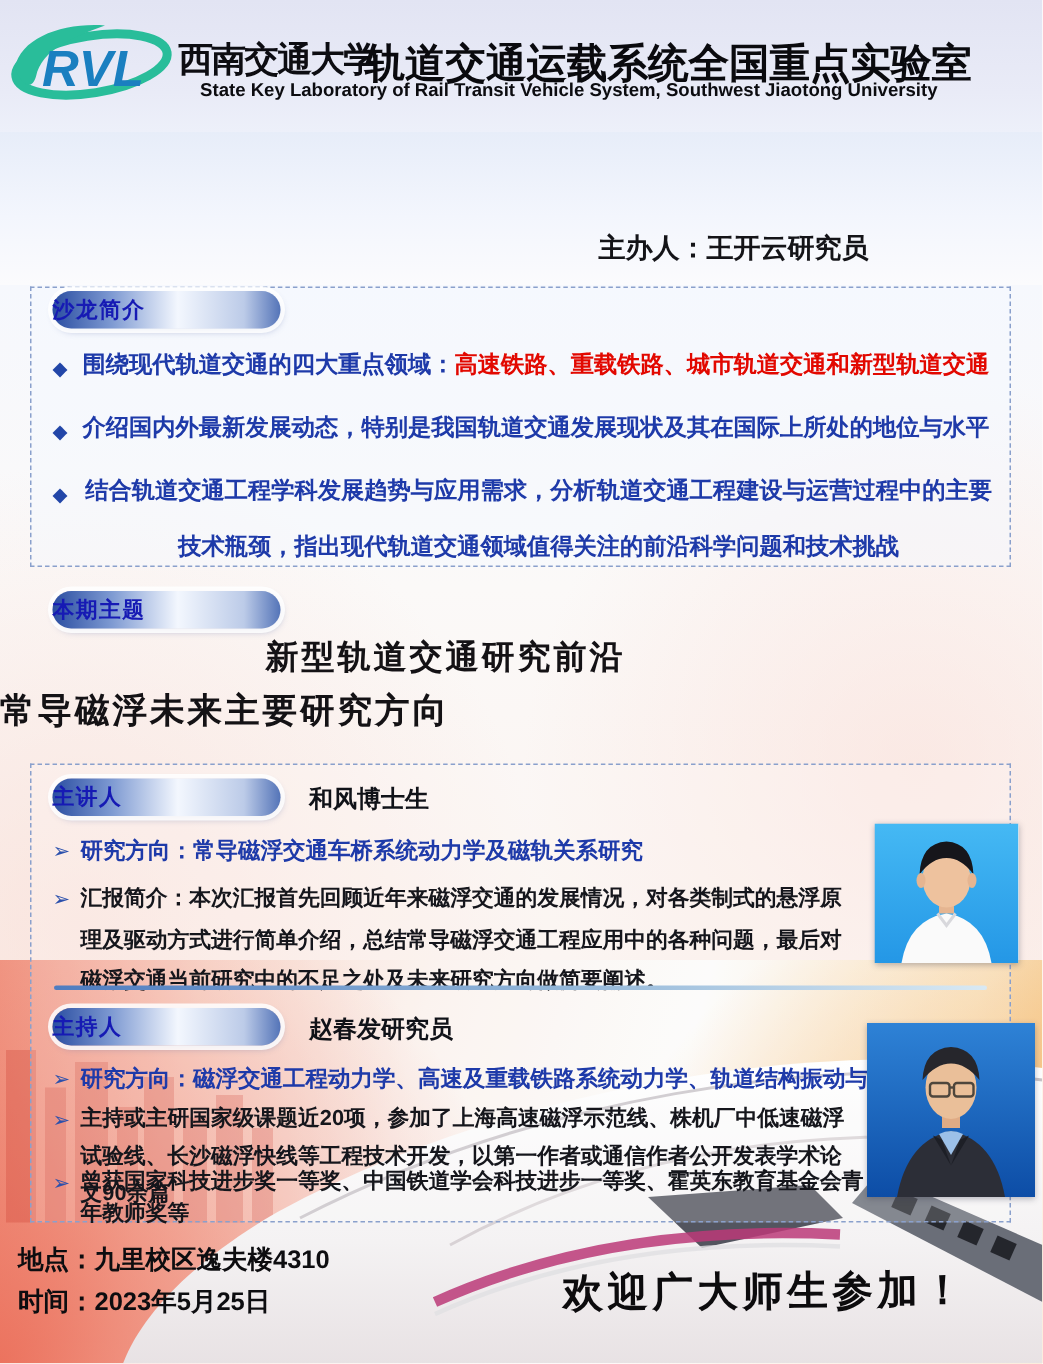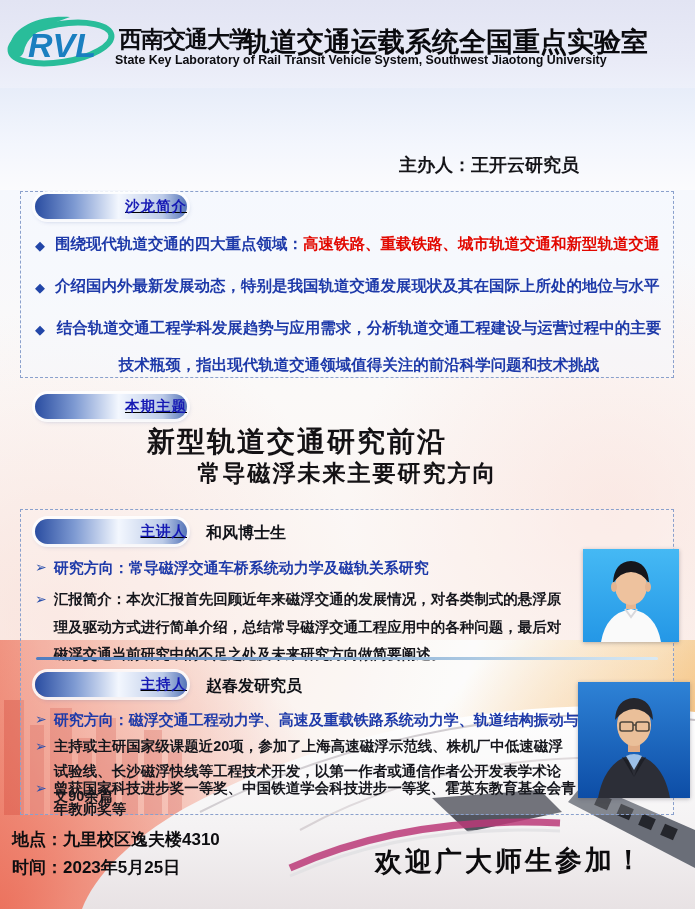--- a/index.html
+++ b/index.html
@@ -26,56 +26,56 @@
       linear-gradient(105deg,#f2a18f 0%,#f8d6c9 18%,#faf1ec 38%,#fcfbfa 62%,#f8e5c6 86%,#f5ca90 100%);
     z-index:0;}
   .train-svg{position:absolute;left:0;top:690px;z-index:1;}
   
   .logo-svg{position:absolute;left:6px;top:13px;z-index:3;}
   .uni-calligraphy{position:absolute;left:119px;top:24px;width:120px;
     font-family:"DejaVu Serif","Liberation Serif",serif;font-weight:bold;
     font-size:23px;color:#0d0d12;z-index:3;letter-spacing:-1px;white-space:nowrap;}
   .lab-cn{position:absolute;left:243px;top:24px;font-size:27px;font-weight:900;color:#0a0a0e;
     letter-spacing:0px;z-index:3;white-space:nowrap;}
-  .lab-en{position:absolute;left:115px;top:53px;width:510px;text-align:left;
+  .lab-en{position:absolute;left:115px;top:53px;width:510px;text-align:right;
     font-size:12.4px;font-weight:bold;color:#0c0c10;z-index:3;white-space:nowrap;}
   
   .main-title{position:absolute;left:0;top:96px;width:695px;text-align:center;
     font-family:"DejaVu Serif","Liberation Serif",serif;
     font-size:35px;font-weight:900;color:#0c0b0d;letter-spacing:7px;z-index:3;}
   .host-line{position:absolute;right:116px;top:153px;font-size:18px;font-weight:bold;
     color:#141418;z-index:3;}
   
   .intro-box{position:absolute;left:20px;top:191px;width:654px;height:187px;
     border:1.5px dashed #8aa0cc;background:rgba(243,248,255,0.45);z-index:2;}
   .people-box{position:absolute;left:20px;top:509px;width:654px;height:306px;
     border:1.5px dashed #8aa0cc;background:rgba(255,255,255,0.18);z-index:2;}
   
   .badge{position:absolute;width:152px;height:25px;border-radius:14px;
     background:linear-gradient(90deg,#2a4da1 0%,#7e9ad2 26%,#f3f7fe 55%,#bccbe8 84%,#5474b8 100%);
     box-shadow:0 0 0 3px rgba(255,255,255,0.85), 1px 2px 5px rgba(90,110,170,0.45);
-    display:flex;align-items:center;justify-content:flex-end;z-index:4;text-decoration:underline;}
+    display:flex;align-items:center;justify-content:flex-start;z-index:4;}
   .badge span{font-size:14.5px;font-weight:bold;color:#161ab4;letter-spacing:1px;}
   .badge-intro{left:35px;top:194px;}
   .badge-topic{left:35px;top:394px;}
   .badge-speaker{left:35px;top:519px;}
   .badge-moderator{left:35px;top:672px;}
   
   .bullet{position:absolute;display:flex;z-index:3;}
   .diamond{color:#2246a8;font-size:13px;line-height:inherit;margin-right:10px;flex:0 0 auto;padding-top:2px;}
   .arrow{color:#2b50ac;font-size:14px;margin-right:7px;flex:0 0 auto;}
   .btext{font-size:15.5px;font-weight:bold;color:#1e3aa9;text-align:center;}
   .red{color:#e20800;}
   .intro-b1{left:35px;top:233px;width:630px;line-height:22px;}
   .intro-b2{left:35px;top:275px;width:630px;line-height:22px;}
   .intro-b3{left:35px;top:309px;width:628px;line-height:37px;}
   
   .topic-line1{position:absolute;left:0;top:423px;width:594px;text-align:center;
-    font-size:28px;font-weight:900;color:#141215;letter-spacing:2px;z-index:3;}
-  .topic-line2{position:absolute;left:0;top:458px;width:695px;text-align:center;
+    font-size:22px;font-weight:900;color:#141215;letter-spacing:2px;z-index:3;}
+  .topic-line2{position:absolute;left:0;top:458px;width:695px;
     font-size:23px;font-weight:900;color:#141215;letter-spacing:2px;z-index:3;}
   
   .person-name{position:absolute;font-size:16px;font-weight:bold;color:#101218;z-index:4;}
   .name-speaker{left:206px;top:523px;}
   .name-moderator{left:206px;top:676px;}
   .p-bullet{position:absolute;display:flex;z-index:3;}
   .ptext-blue{font-size:15px;font-weight:bold;color:#1e3aa9;}
   .ptext-dark{font-size:14.5px;font-weight:bold;color:#15161c;}
   .sp-b1{left:35px;top:557px;width:600px;line-height:21px;}
   .sp-b2{left:35px;top:586px;width:535px;line-height:27.5px;}

